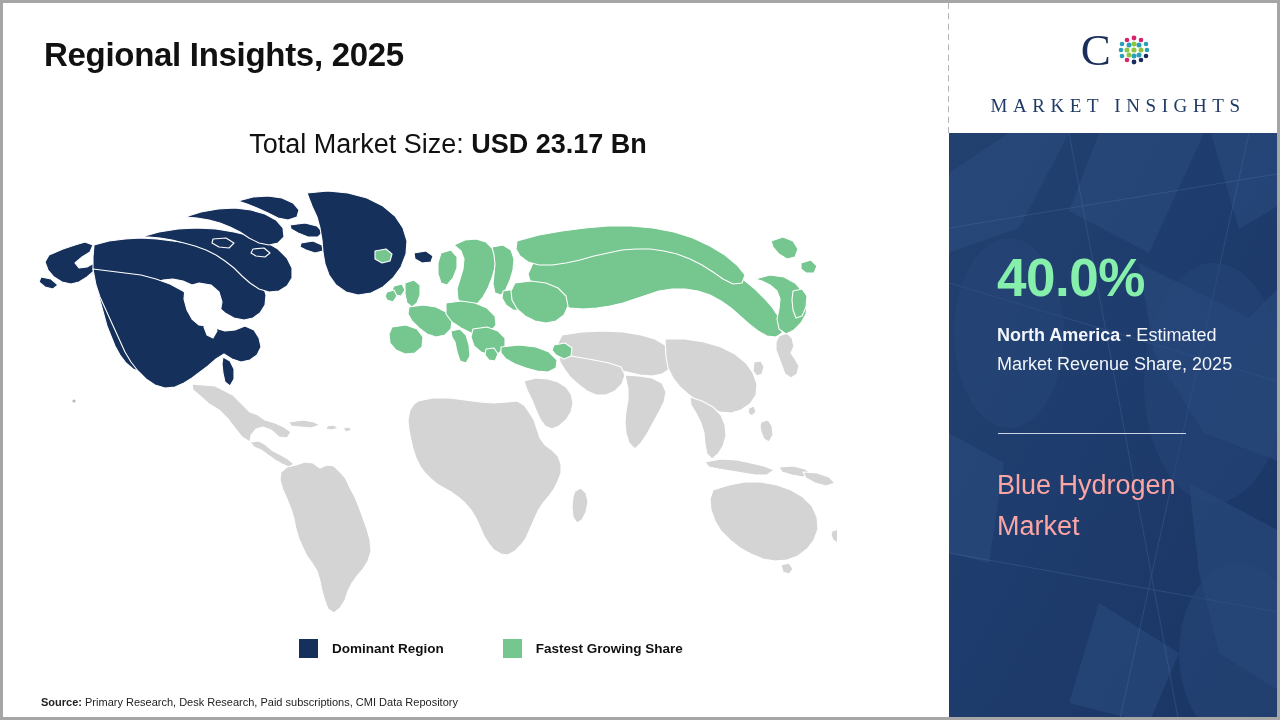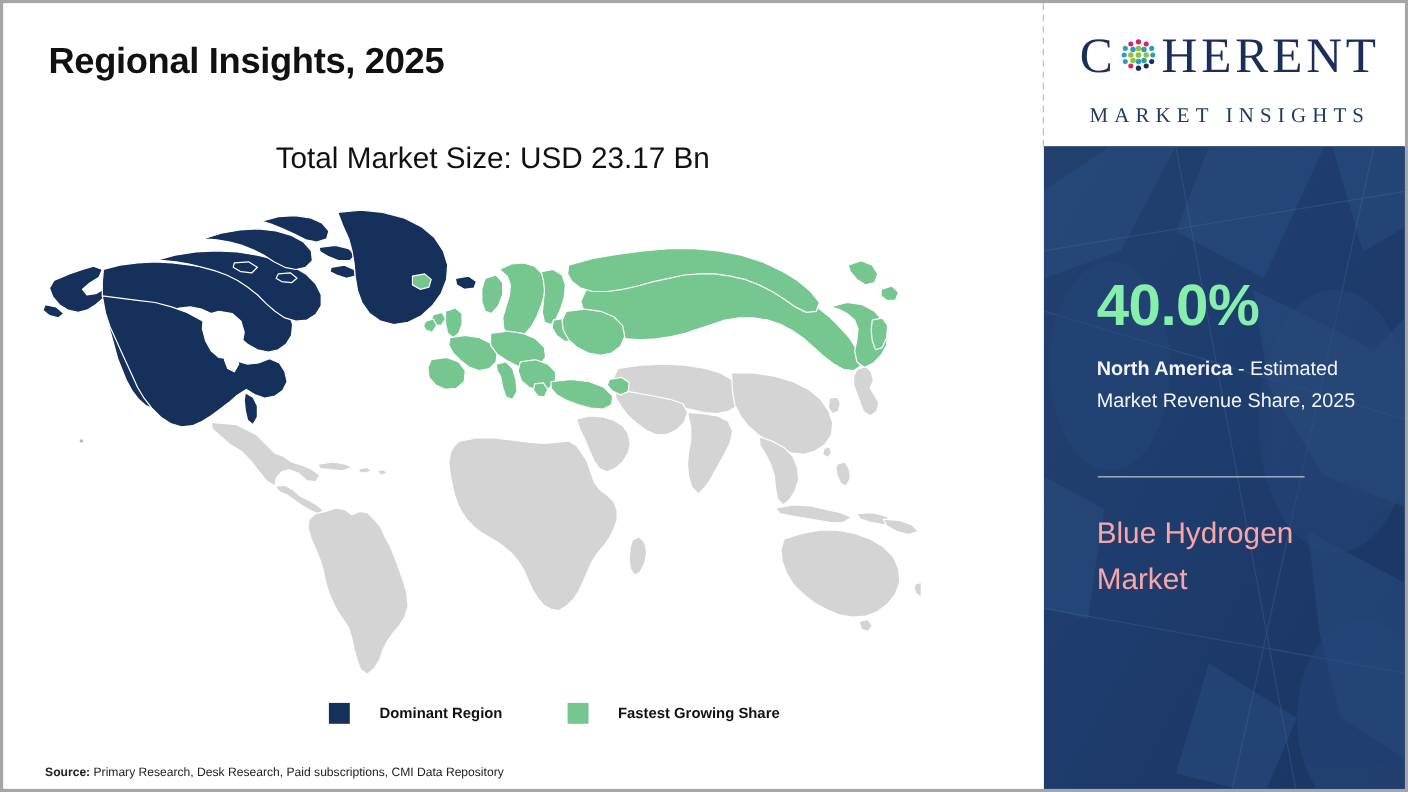--- a/index.html
+++ b/index.html
@@ -41,42 +41,42 @@
 
   #market-size {
     position: absolute;
     left: 0; top: 126px;
     width: 890px;
     text-align: center;
     font-size: 27px;
     color: #111111;
     white-space: nowrap;
   }
-  #market-size .bold { font-weight: normal; }
+  #market-size .bold { font-weight: bold; }
 
   
   #map-wrap {
     position: absolute;
     left: 34px; top: 176px;
     width: 800px; height: 440px;
   }
   #map-wrap svg { display: block; width: 100%; height: 100%; }
 
   
   #legend {
     position: absolute;
     left: 296px; top: 636px;
     display: flex;
     align-items: center;
     gap: 59px;
   }
   .legend-item {
     display: flex;
     align-items: center;
-    gap: 27px;
+    gap: 14px;
   }
   .legend-swatch {
     width: 19px; height: 19px;
     display: block;
   }
   .legend-label {
     font-size: 13.5px;
     font-weight: bold;
     color: #111111;
     white-space: nowrap;
@@ -384,21 +384,20 @@
                 <circle cx="14" cy="24" r="2.5" fill="#8cc63e"></circle>
                 <circle cx="19" cy="25" r="2.5" fill="#2a9fb5"></circle>
                 <circle cx="24" cy="24" r="2.5" fill="#2a9fb5"></circle>
                 <circle cx="31" cy="25" r="2.3" fill="#1b2d5b"></circle>
                 <circle cx="12" cy="29" r="2.3" fill="#d6236b"></circle>
                 <circle cx="19" cy="31" r="2.4" fill="#1b2d5b"></circle>
                 <circle cx="26" cy="29" r="2.3" fill="#1b2d5b"></circle>
               </g>
             </svg>
           </span>
-          <span>HERENT</span>
         </div>
         <div id="logo-tagline">MARKET INSIGHTS</div>
       </div>
     </div>
 
     <div id="stat-panel">
       <div id="stat-bg">
         <svg viewBox="0 0 334 590" preserveAspectRatio="none" xmlns="http://www.w3.org/2000/svg">
           <defs>
             <linearGradient id="bgGrad" x1="0" y1="0" x2="1" y2="1">

